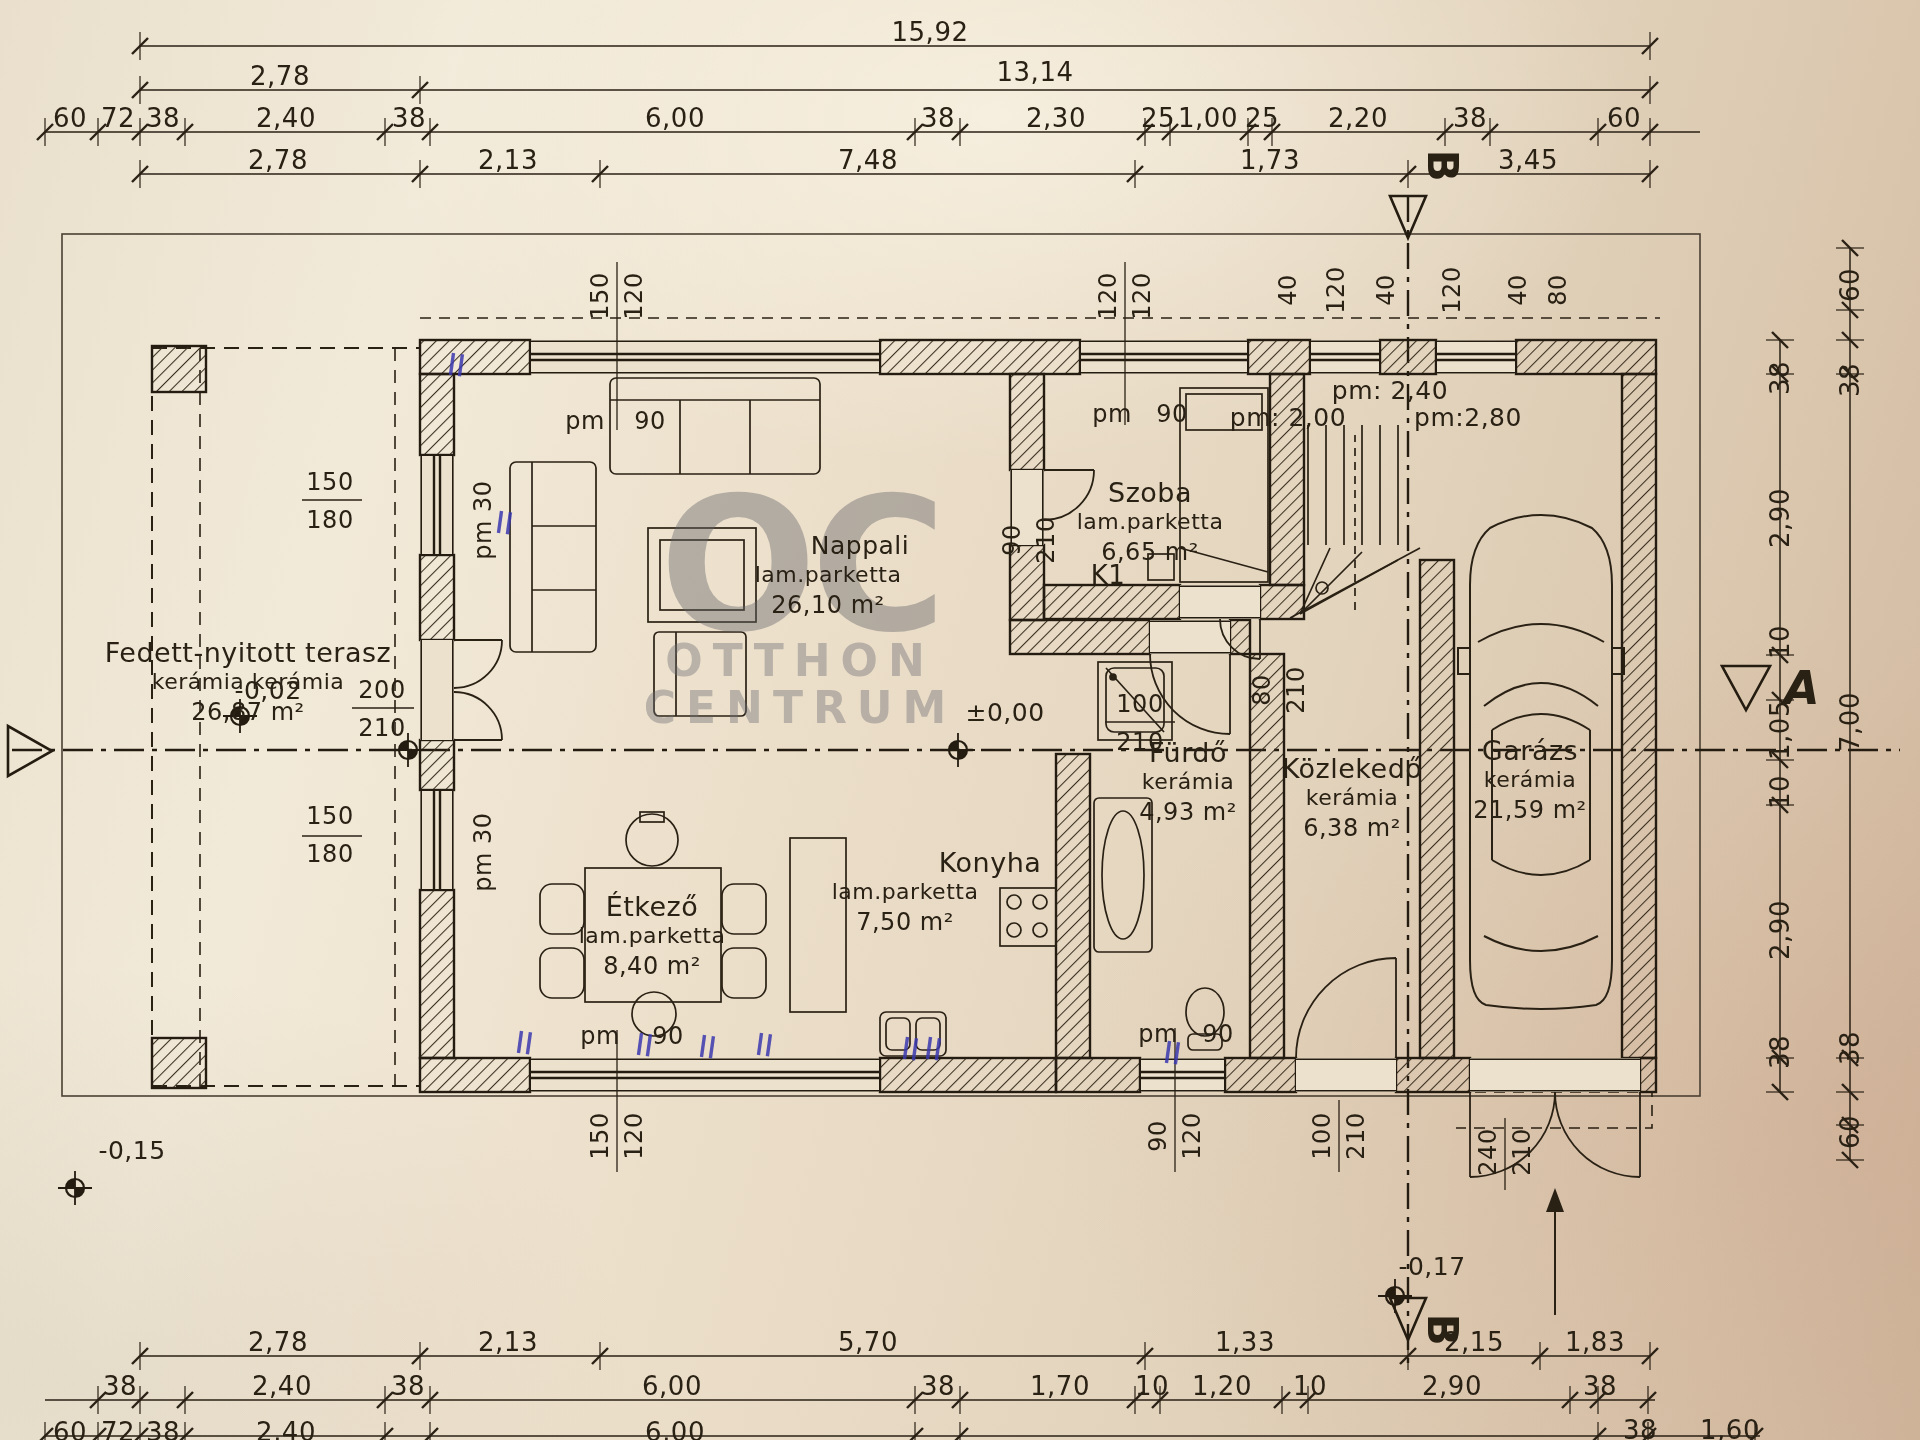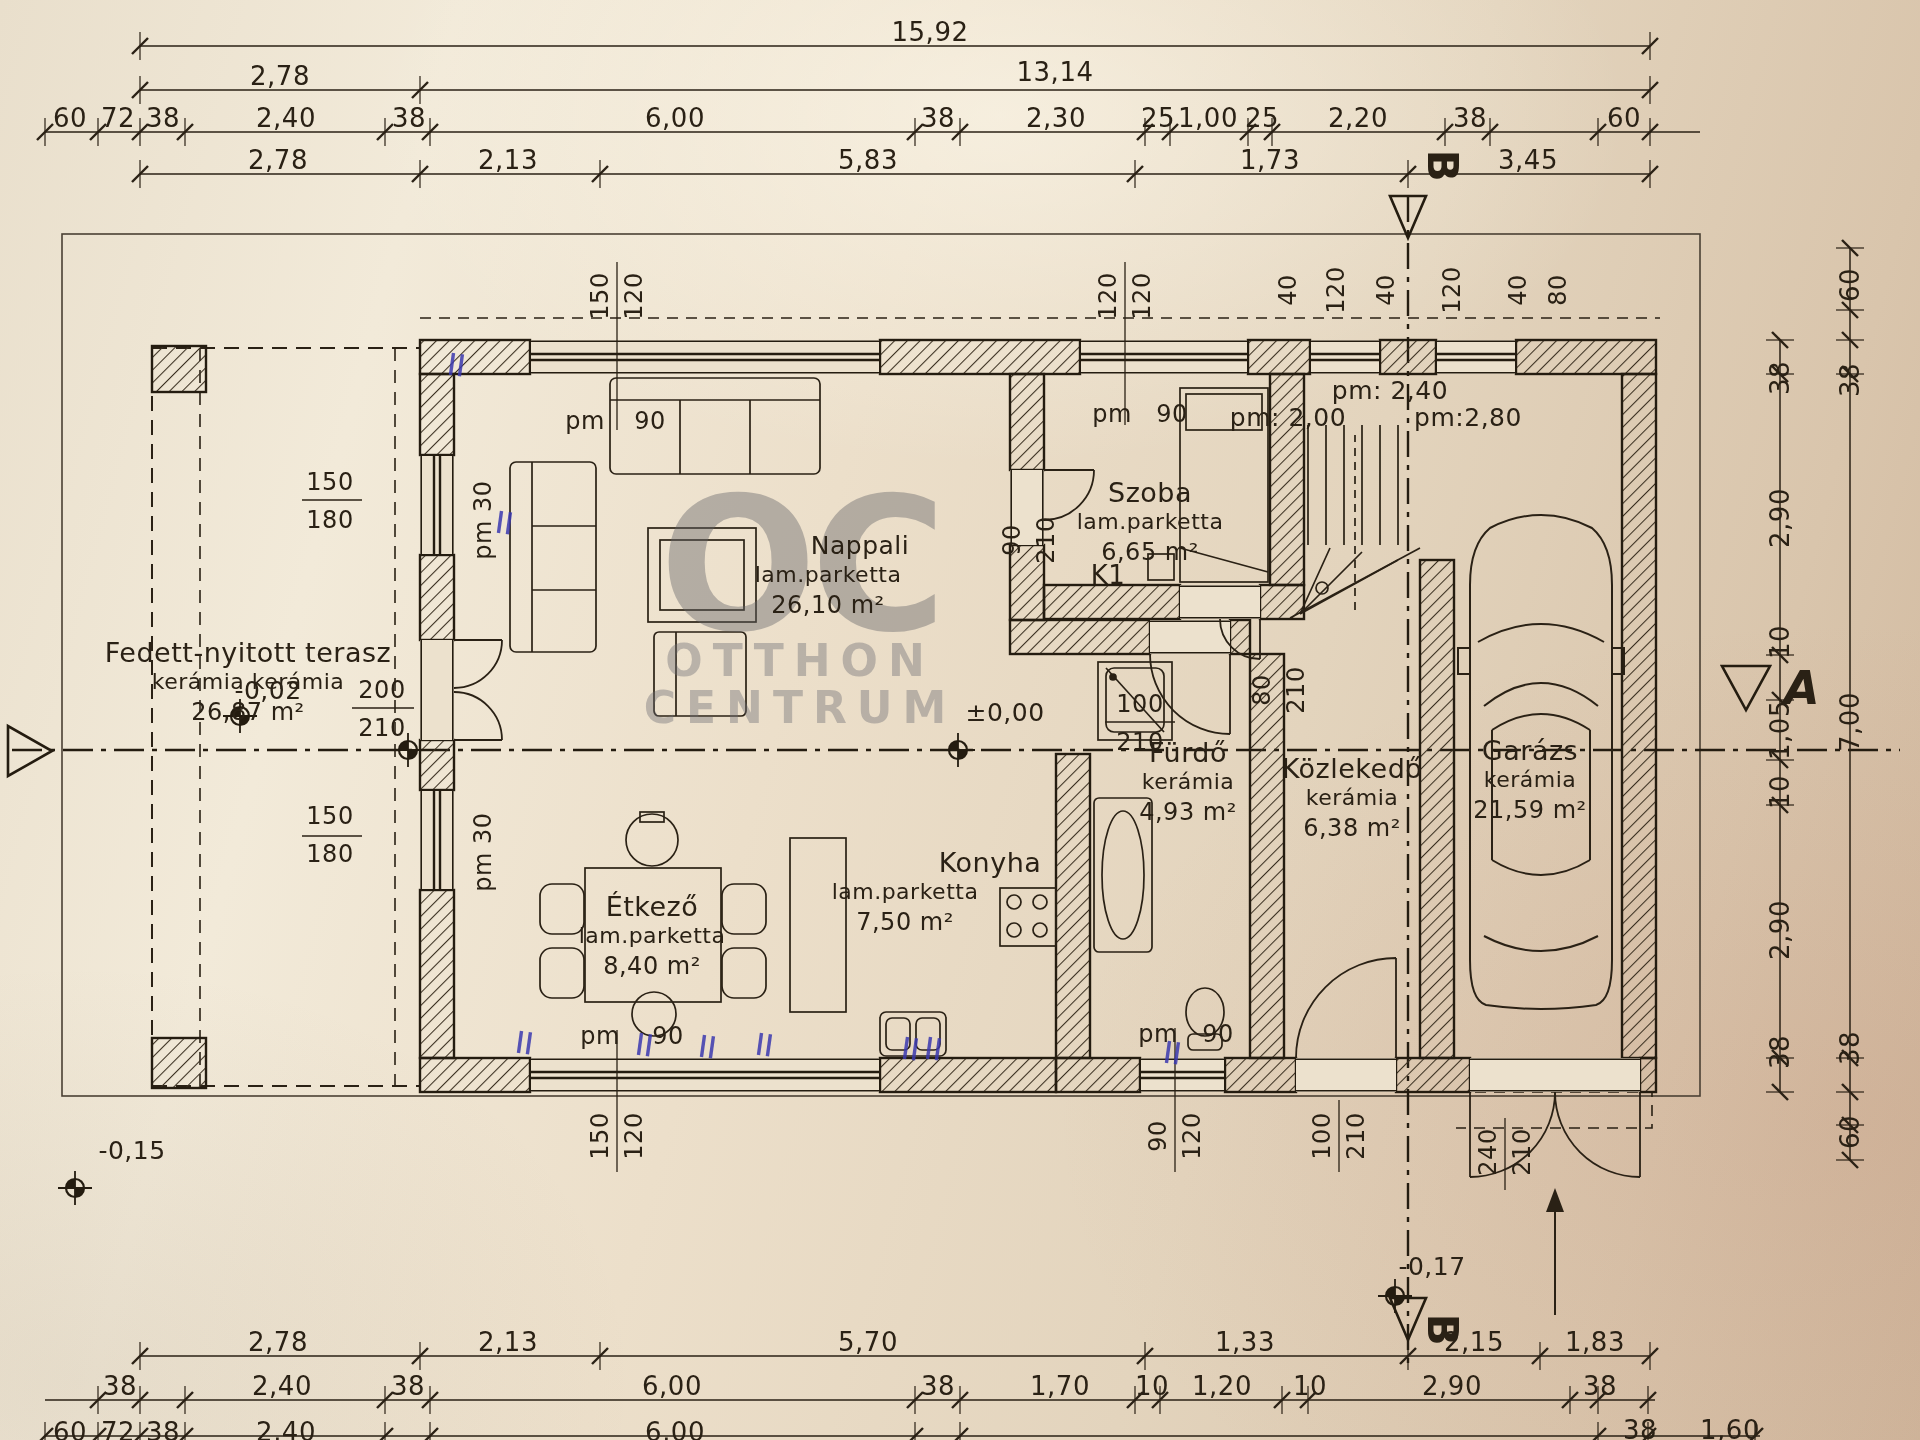--- a/index.html
+++ b/index.html
@@ -518,38 +518,38 @@
       </g>
   </svg>
 
   <div class="wm" id="wm-logo" style="left:800px;top:565px">OC</div>
   <div class="wm wm-sub" style="left:800px;top:660px">OTTHON</div>
   <div class="wm wm-sub" style="left:800px;top:707px">CENTRUM</div>
 
   <div id="labels">
       <div class="t" style="left: 930px; top: 32px; font-size: 26px;">15,92</div>
       <div class="t" style="left: 280px; top: 76px; font-size: 26px;">2,78</div>
-      <div class="t" style="left: 1035px; top: 72px; font-size: 26px; margin-left: 20px;">13,14</div>
+      <div class="t" style="left: 1035px; top: 72px; font-size: 26px;">13,14</div>
       <div class="t" style="left: 70px; top: 118px; font-size: 26px;">60</div>
       <div class="t" style="left: 118px; top: 118px; font-size: 26px;">72</div>
       <div class="t" style="left: 163px; top: 118px; font-size: 26px;">38</div>
       <div class="t" style="left: 286px; top: 118px; font-size: 26px;">2,40</div>
       <div class="t" style="left: 409px; top: 118px; font-size: 26px;">38</div>
       <div class="t" style="left: 675px; top: 118px; font-size: 26px;">6,00</div>
       <div class="t" style="left: 938px; top: 118px; font-size: 26px;">38</div>
       <div class="t" style="left: 1056px; top: 118px; font-size: 26px;">2,30</div>
       <div class="t" style="left: 1158px; top: 118px; font-size: 26px;">25</div>
       <div class="t" style="left: 1208px; top: 118px; font-size: 26px;">1,00</div>
       <div class="t" style="left: 1262px; top: 118px; font-size: 26px;">25</div>
       <div class="t" style="left: 1358px; top: 118px; font-size: 26px; text-align: right;">2,20</div>
       <div class="t" style="left: 1470px; top: 118px; font-size: 26px;">38</div>
       <div class="t" style="left: 1624px; top: 118px; font-size: 26px;">60</div>
       <div class="t" style="left: 278px; top: 160px; font-size: 26px;">2,78</div>
       <div class="t" style="left: 508px; top: 160px; font-size: 26px;">2,13</div>
-      <div class="t" style="left: 868px; top: 160px; font-size: 26px;">5,83</div>
+      <div class="t" style="left: 868px; top: 160px; font-size: 26px;">7,48</div>
       <div class="t" style="left: 1270px; top: 160px; font-size: 26px;">1,73</div>
       <div class="t" style="left: 1528px; top: 160px; font-size: 26px;">3,45</div>
       <div class="t" style="left: 278px; top: 1342px; font-size: 26px;">2,78</div>
       <div class="t" style="left: 508px; top: 1342px; font-size: 26px;">2,13</div>
       <div class="t" style="left: 868px; top: 1342px; font-size: 26px;">5,70</div>
       <div class="t" style="left: 1245px; top: 1342px; font-size: 26px; text-align: center;">1,33</div>
       <div class="t" style="left: 1474px; top: 1342px; font-size: 26px;">2,15</div>
       <div class="t" style="left: 1595px; top: 1342px; font-size: 26px;">1,83</div>
       <div class="t" style="left: 120px; top: 1386px; font-size: 26px;">38</div>
       <div class="t" style="left: 282px; top: 1386px; font-size: 26px;">2,40</div>

